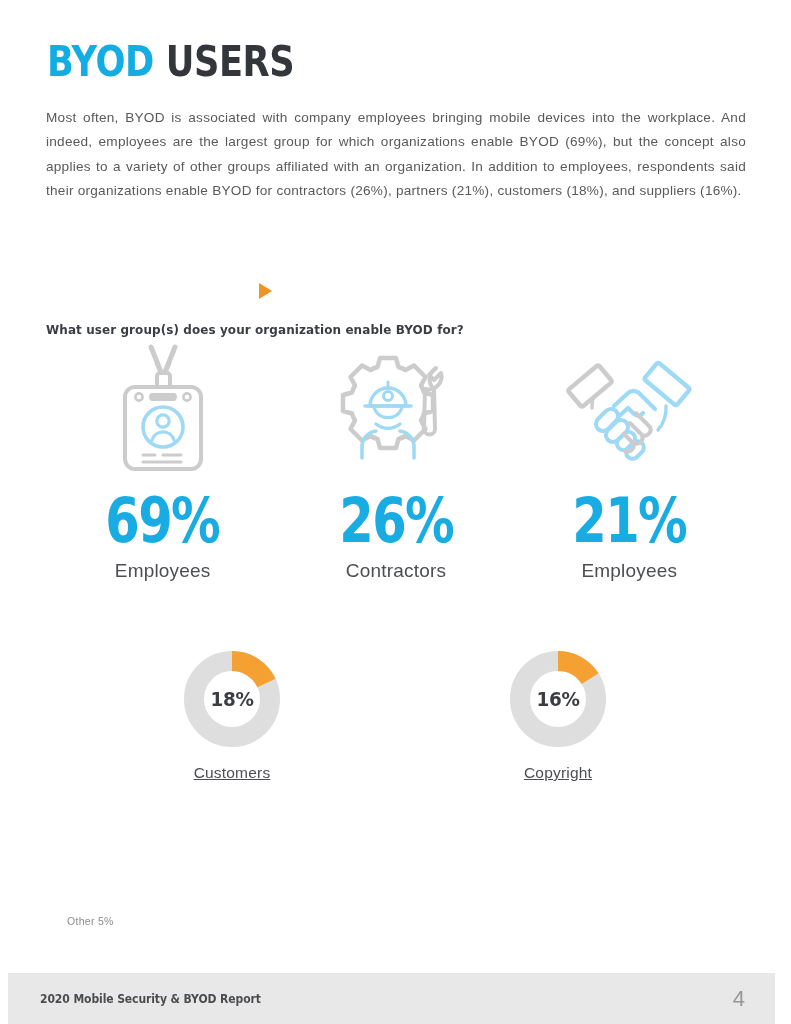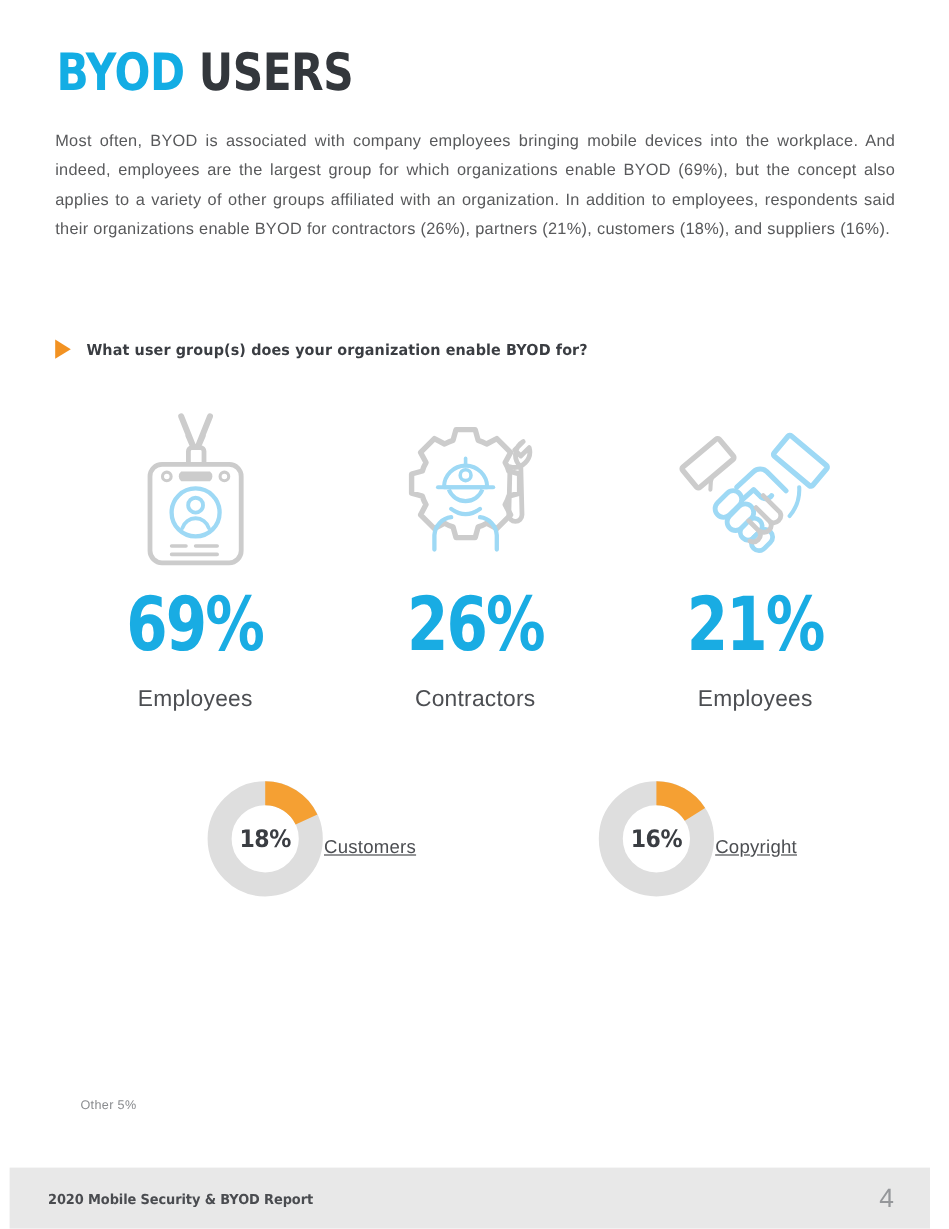--- a/index.html
+++ b/index.html
@@ -52,21 +52,22 @@
     font-family: "Liberation Sans", sans-serif;
   }
 
   
   .question-row {
     position: absolute;
     left: 46px;
     top: 283px;
     display: flex;
     align-items: center;
-    gap: 13px;
+    gap: 23px;
+    flex-direction: column;
   }
   .tri {
     width: 0;
     height: 0;
     border-left: 13px solid #F29222;
     border-top: 8px solid transparent;
     border-bottom: 8px solid transparent;
   }
   .question-text {
     font-family: "DejaVu Sans", sans-serif;
@@ -103,39 +104,39 @@
     margin-top: 16px;
     font-family: "DejaVu Sans", sans-serif;
     font-weight: 700;
     font-size: 62px;
     line-height: 62px;
     color: #19ACE3;
     letter-spacing: -2px;
     transform: scaleX(0.80);
   }
   .stat-label {
-    margin-top: 20px;
+    margin-top: 8px;
     font-size: 19px;
     color: #4C4E52;
     letter-spacing: 0.2px;
     font-family: "Liberation Sans", sans-serif;
   }
 
   
   .donut-row {
     position: absolute;
     left: 172px;
     top: 650px;
     width: 446px;
     display: flex;
     justify-content: space-between;
   }
   .donut-col {
     display: flex;
-    flex-direction: row;
+    flex-direction: column;
     align-items: center;
     width: 120px;
   }
   .donut-wrap {
     position: relative;
     width: 98px;
     height: 98px;
   }
   .donut-wrap svg { display: block; }
   .donut-center {

